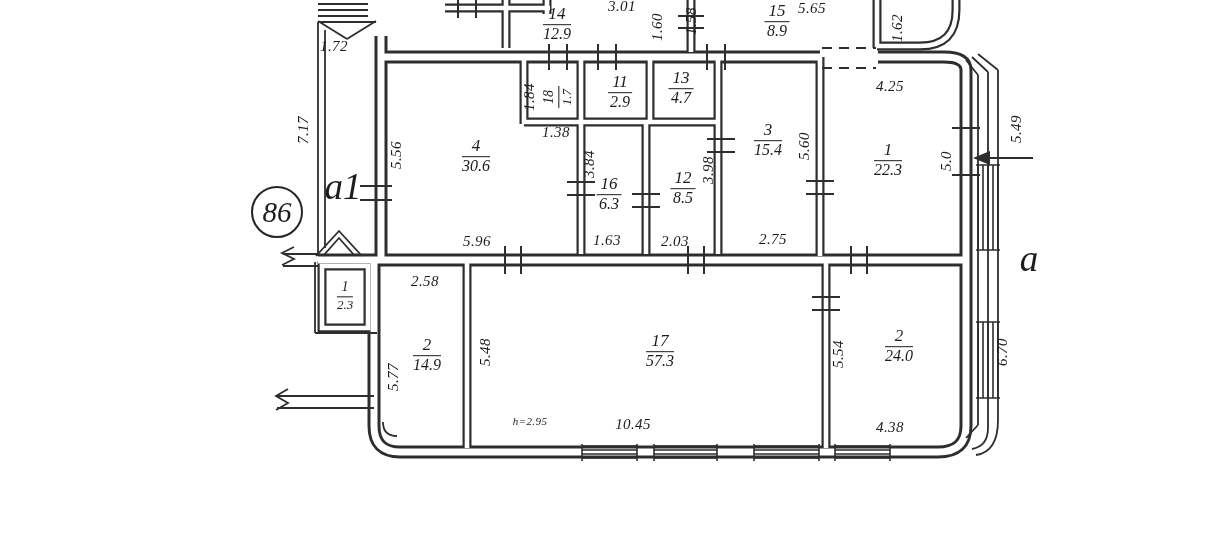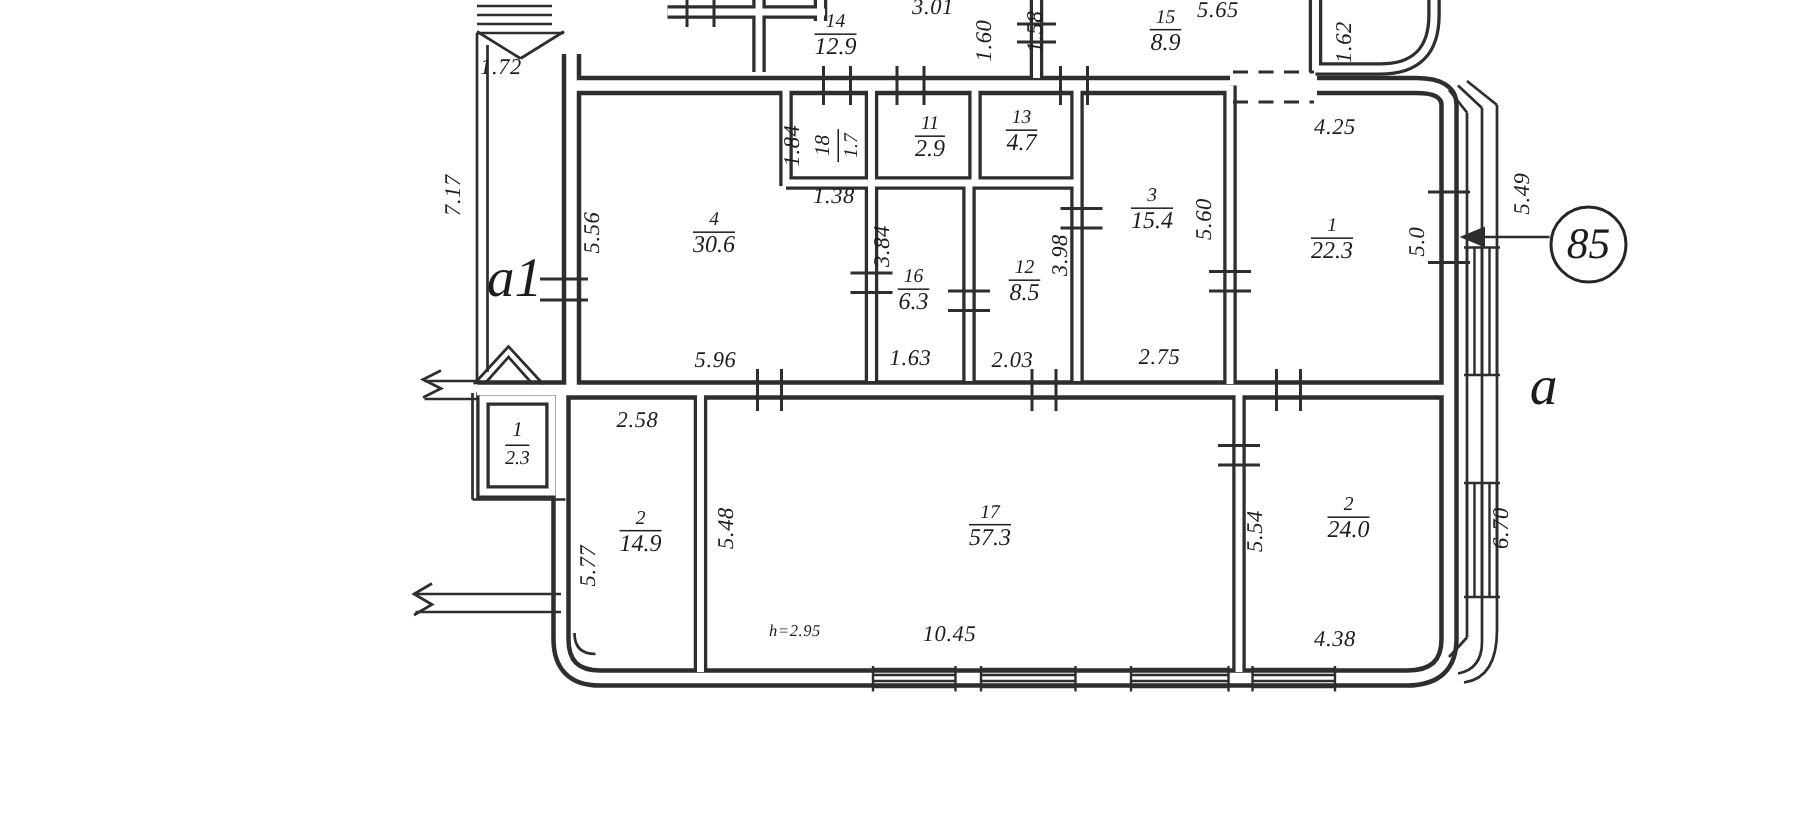--- a/index.html
+++ b/index.html
@@ -18,21 +18,21 @@
   .arr{fill:#2e2e2e;stroke:none;}
   .arrline{fill:none;stroke:#2e2e2e;stroke-width:1.8;}
 
   .lbl{position:absolute;transform:translate(-50%,-50%);font-style:italic;font-size:15px;
        color:#1c1c1c;white-space:nowrap;letter-spacing:.4px;}
   .lbl.rot{transform:translate(-50%,-50%) rotate(-90deg);}
   .note{font-size:11px;}
   .room{position:absolute;transform:translate(-50%,-50%);text-align:center;color:#1c1c1c;
         font-style:italic;line-height:1.05;}
   .room.rot{transform:translate(-50%,-50%) rotate(-90deg);}
-  .room .num{display:block;font-size:13px;border-bottom:1.5px solid #1c1c1c;padding:0 4px 1px;}
+  .room .num{display:block;font-size:17px;border-bottom:1.5px solid #1c1c1c;padding:0 4px 1px;}
   .room .area{display:block;font-size:16px;padding-top:1px;}
   .room.small .num{font-size:14px;}
   .room.small .area{font-size:13px;}
   .marker{position:absolute;transform:translate(-50%,-50%);width:48px;height:48px;
           border:2.4px solid #262626;border-radius:50%;display:flex;align-items:center;
           justify-content:center;font-style:italic;font-size:29px;color:#1c1c1c;background:#fff;}
   .letter{position:absolute;transform:translate(-50%,-50%);font-style:italic;font-size:37px;
           color:#1c1c1c;margin-top:46px;}
 </style>
 </head>
@@ -200,15 +200,15 @@
     <span class="num">17</span>
     <span class="area">57.3</span>
   </div>
   <div class="room" style="left:899px;top:346px">
     <span class="num">2</span>
     <span class="area">24.0</span>
   </div>
 
   <div class="letter" style="left:343px;top:140px">a1</div>
   <div class="letter" style="left:1029px;top:212px">a</div>
-  <div class="marker" style="left:1059px;top:163px">85</div>
+  <div class="marker" style="left:277px;top:212px">86</div>
 
 </div>
 
 </body></html>

